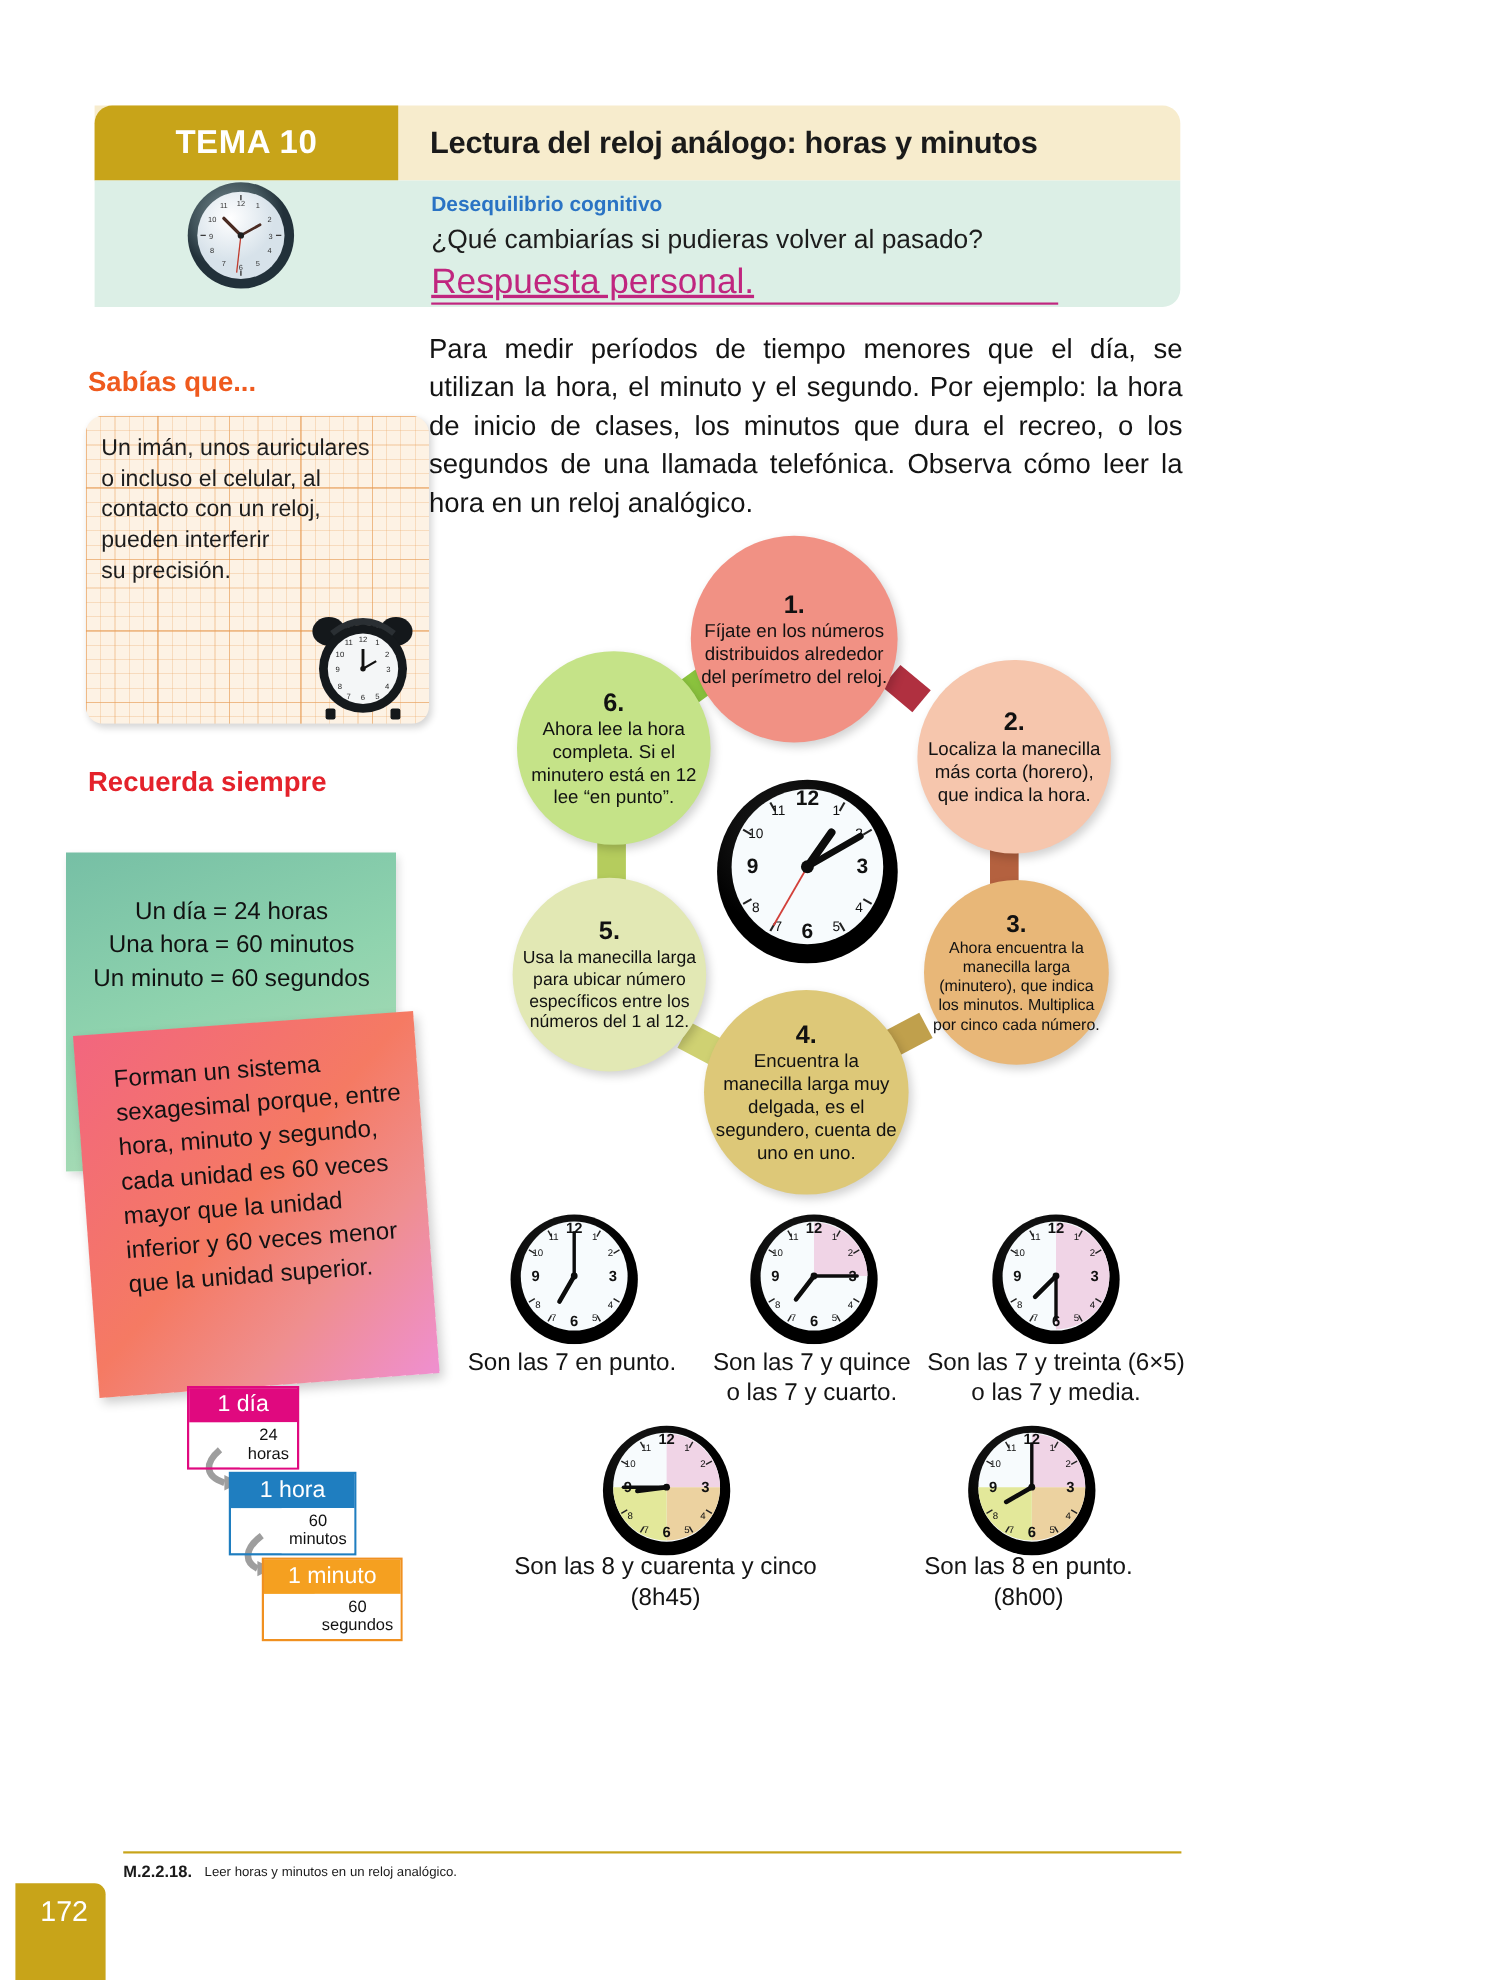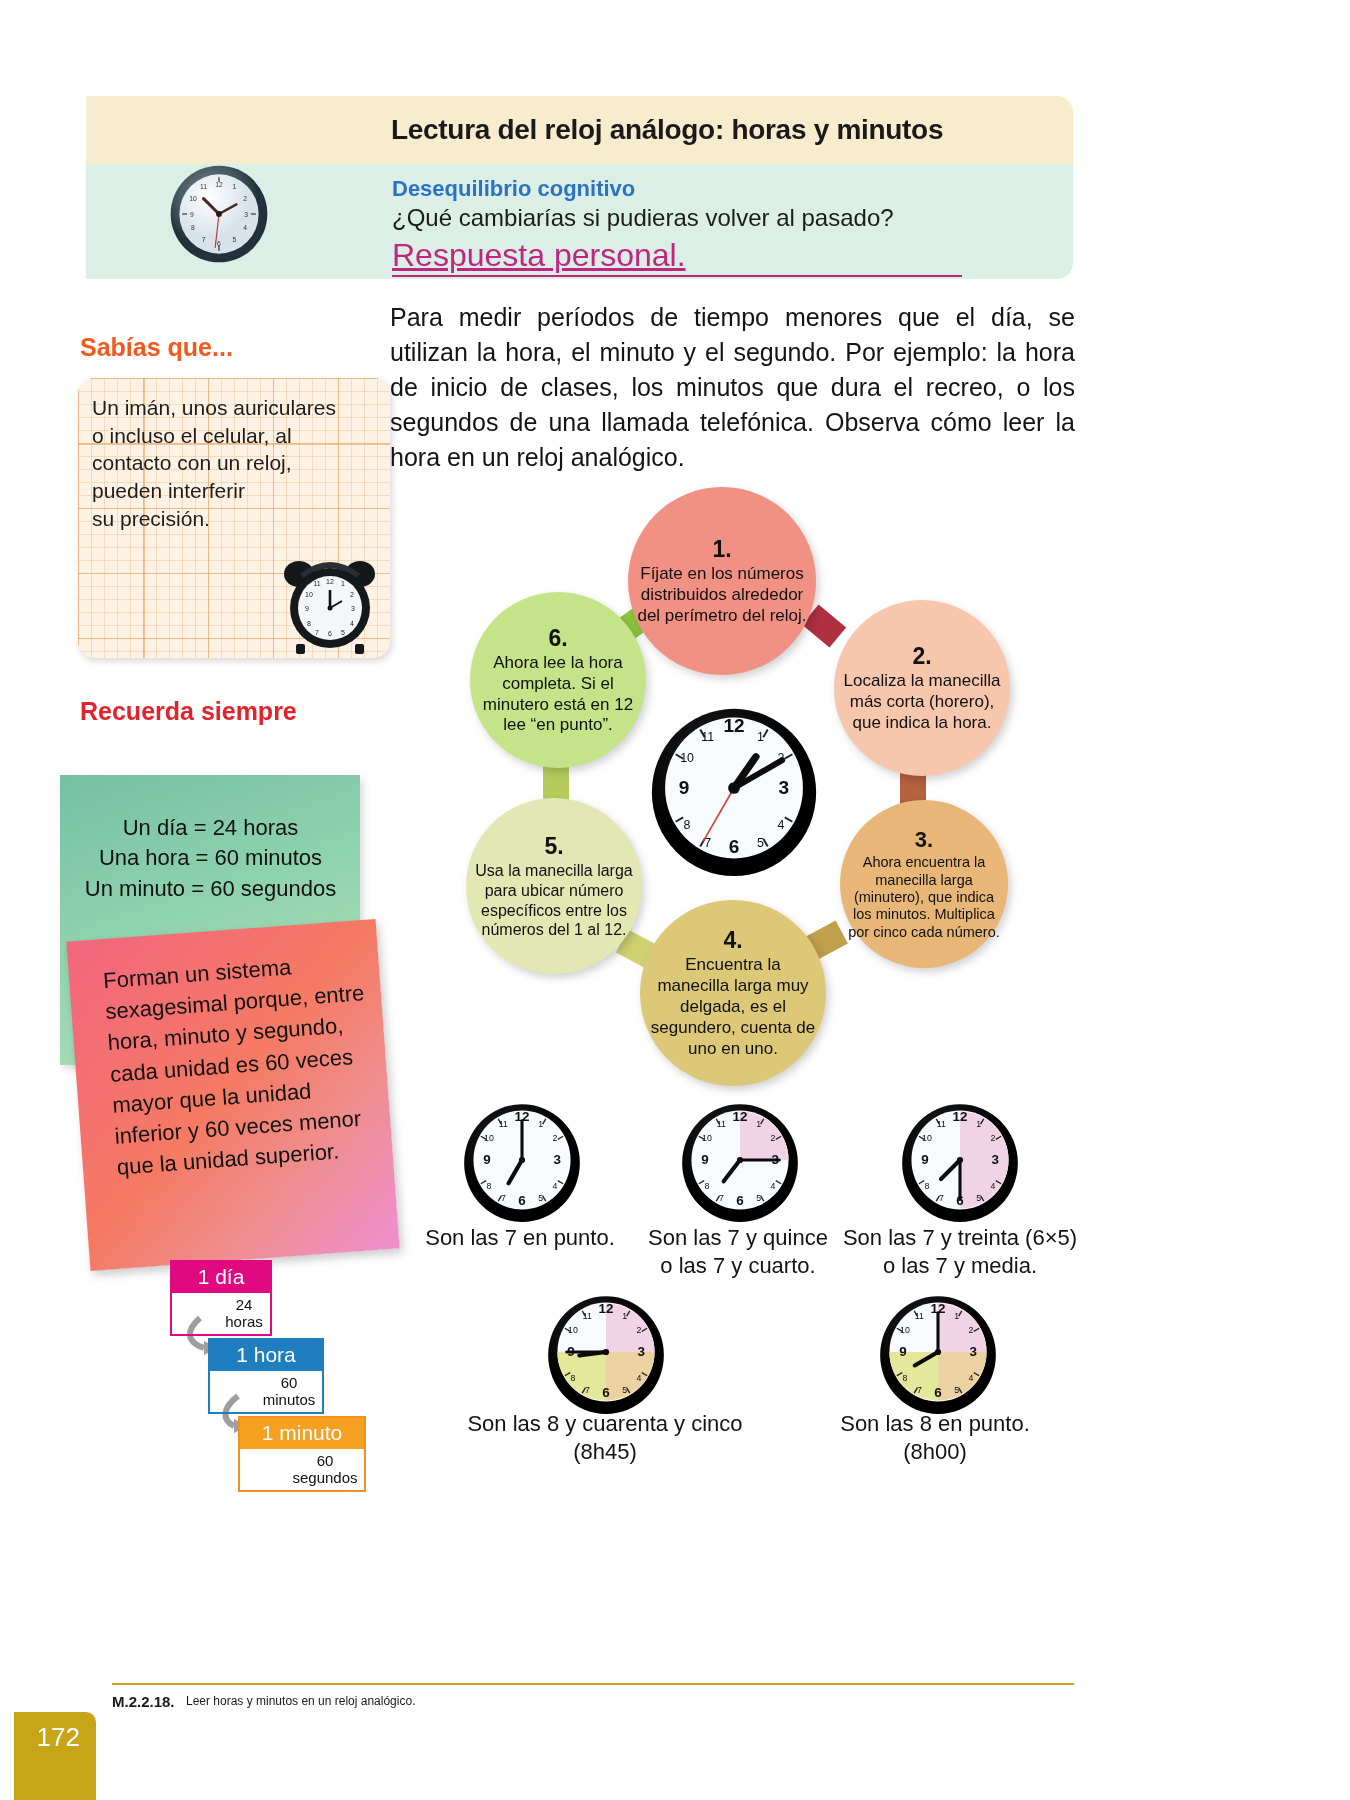--- a/index.html
+++ b/index.html
@@ -32,21 +32,21 @@
   }
 
   
   .deseq {
     position: absolute; left: 86px; top: 164px; width: 987px; height: 115px;
     background: #dcefe6; border-bottom-right-radius: 16px;
   }
   .deseq-clock { position: absolute; left: 75px; top: -8px; width: 116px; height: 116px; }
   .deseq-label {
     position: absolute; left: 306px; top: 12px;
-    color: #2a73c4; font-weight: bold; font-size: 22px;
+    color: #2a73c4; font-weight: bold; font-size: 19px;
   }
   .deseq-q {
     position: absolute; left: 306px; top: 40px;
     font-size: 24px; color: #1c1c1c;
   }
   .deseq-ans {
     position: absolute; left: 306px; top: 73px; width: 570px;
     font-size: 32px; color: #c0267f; border-bottom: 2px solid #c0267f;
     padding-bottom: 1px;
   }
@@ -189,20 +189,23 @@
   .pg-badge span { color: #fff; font-size: 26px; padding: 10px 16px 0 0; }
   .edge-bar { position: absolute; left: 0; top: 0; width: 14px; height: 1800px; background: #fff; }
 </style>
 </head>
 <body>
 
 <div id="page">
 
   <div class="hdr-wrap">
     <div class="hdr-bg"></div>
+    <div class="hdr-tab">
+      <span>TEMA 10</span>
+    </div>
     <div class="hdr-title">Lectura del reloj análogo: horas y minutos</div>
   </div>
 
   <div class="deseq">
     <div class="deseq-clock">
       <svg viewBox="0 0 120 120" width="116" height="116">
         <defs>
           <radialGradient id="wcg" cx="40%" cy="32%">
             <stop offset="0%" stop-color="#7b8e93"></stop>
               <stop offset="70%" stop-color="#41545b"></stop>

